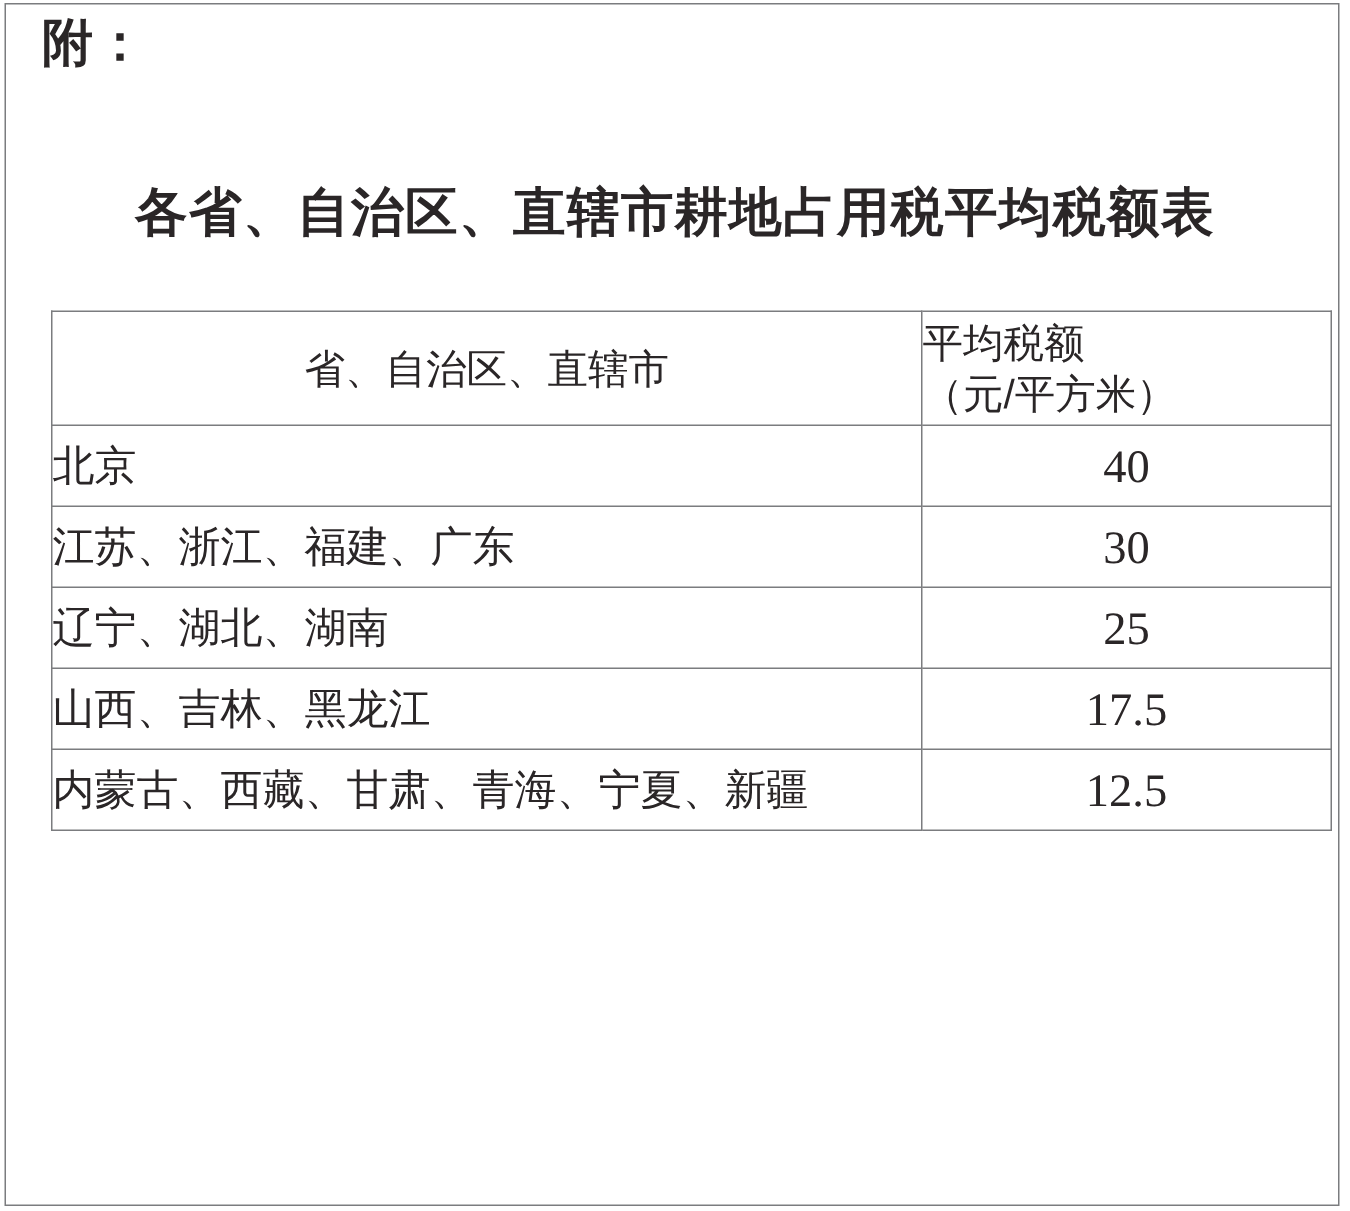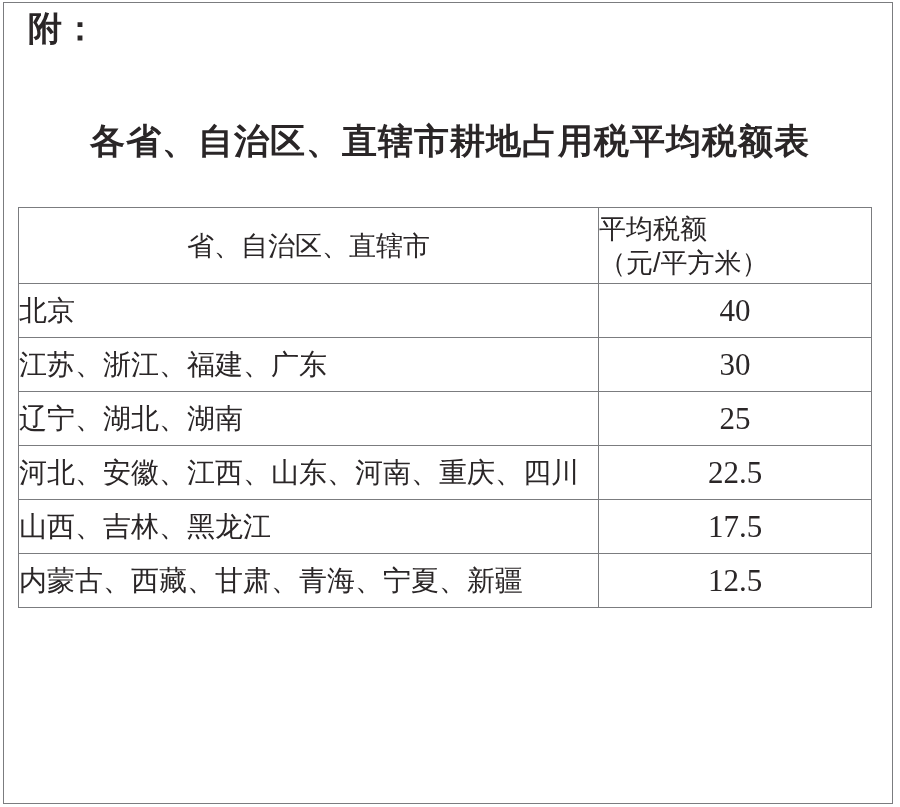--- a/index.html
+++ b/index.html
@@ -42,21 +42,21 @@
     top: 118px;
     text-align: center;
     font-family: "Liberation Serif", "DejaVu Serif", serif;
     font-size: 35px;
     font-weight: bold;
     letter-spacing: 1px;
     white-space: nowrap;
   }
   table.tax-table {
     position: absolute;
-    left: 18px;
+    left: 34px;
     top: 207px;
     width: 853px;
     border-collapse: collapse;
     table-layout: fixed;
     border-radius: 11px;
   }
   .tax-table th,
   .tax-table td {
     border: 1.5px solid #7b7c7f;
     padding: 0;
@@ -124,24 +124,20 @@
       </tr>
       <tr>
         <td class="region-cell">江苏、浙江、福建、广东</td>
         <td class="tax-cell">30</td>
       </tr>
       <tr>
         <td class="region-cell">辽宁、湖北、湖南</td>
         <td class="tax-cell">25</td>
       </tr>
       <tr>
-        <td class="region-cell">河北、安徽、江西、山东、河南、重庆、四川</td>
-        <td class="tax-cell">22.5</td>
-      </tr>
-      <tr>
         <td class="region-cell">山西、吉林、黑龙江</td>
         <td class="tax-cell">17.5</td>
       </tr>
       <tr>
         <td class="region-cell">内蒙古、西藏、甘肃、青海、宁夏、新疆</td>
         <td class="tax-cell">12.5</td>
       </tr>
     </tbody>
   </table>
 </div>

